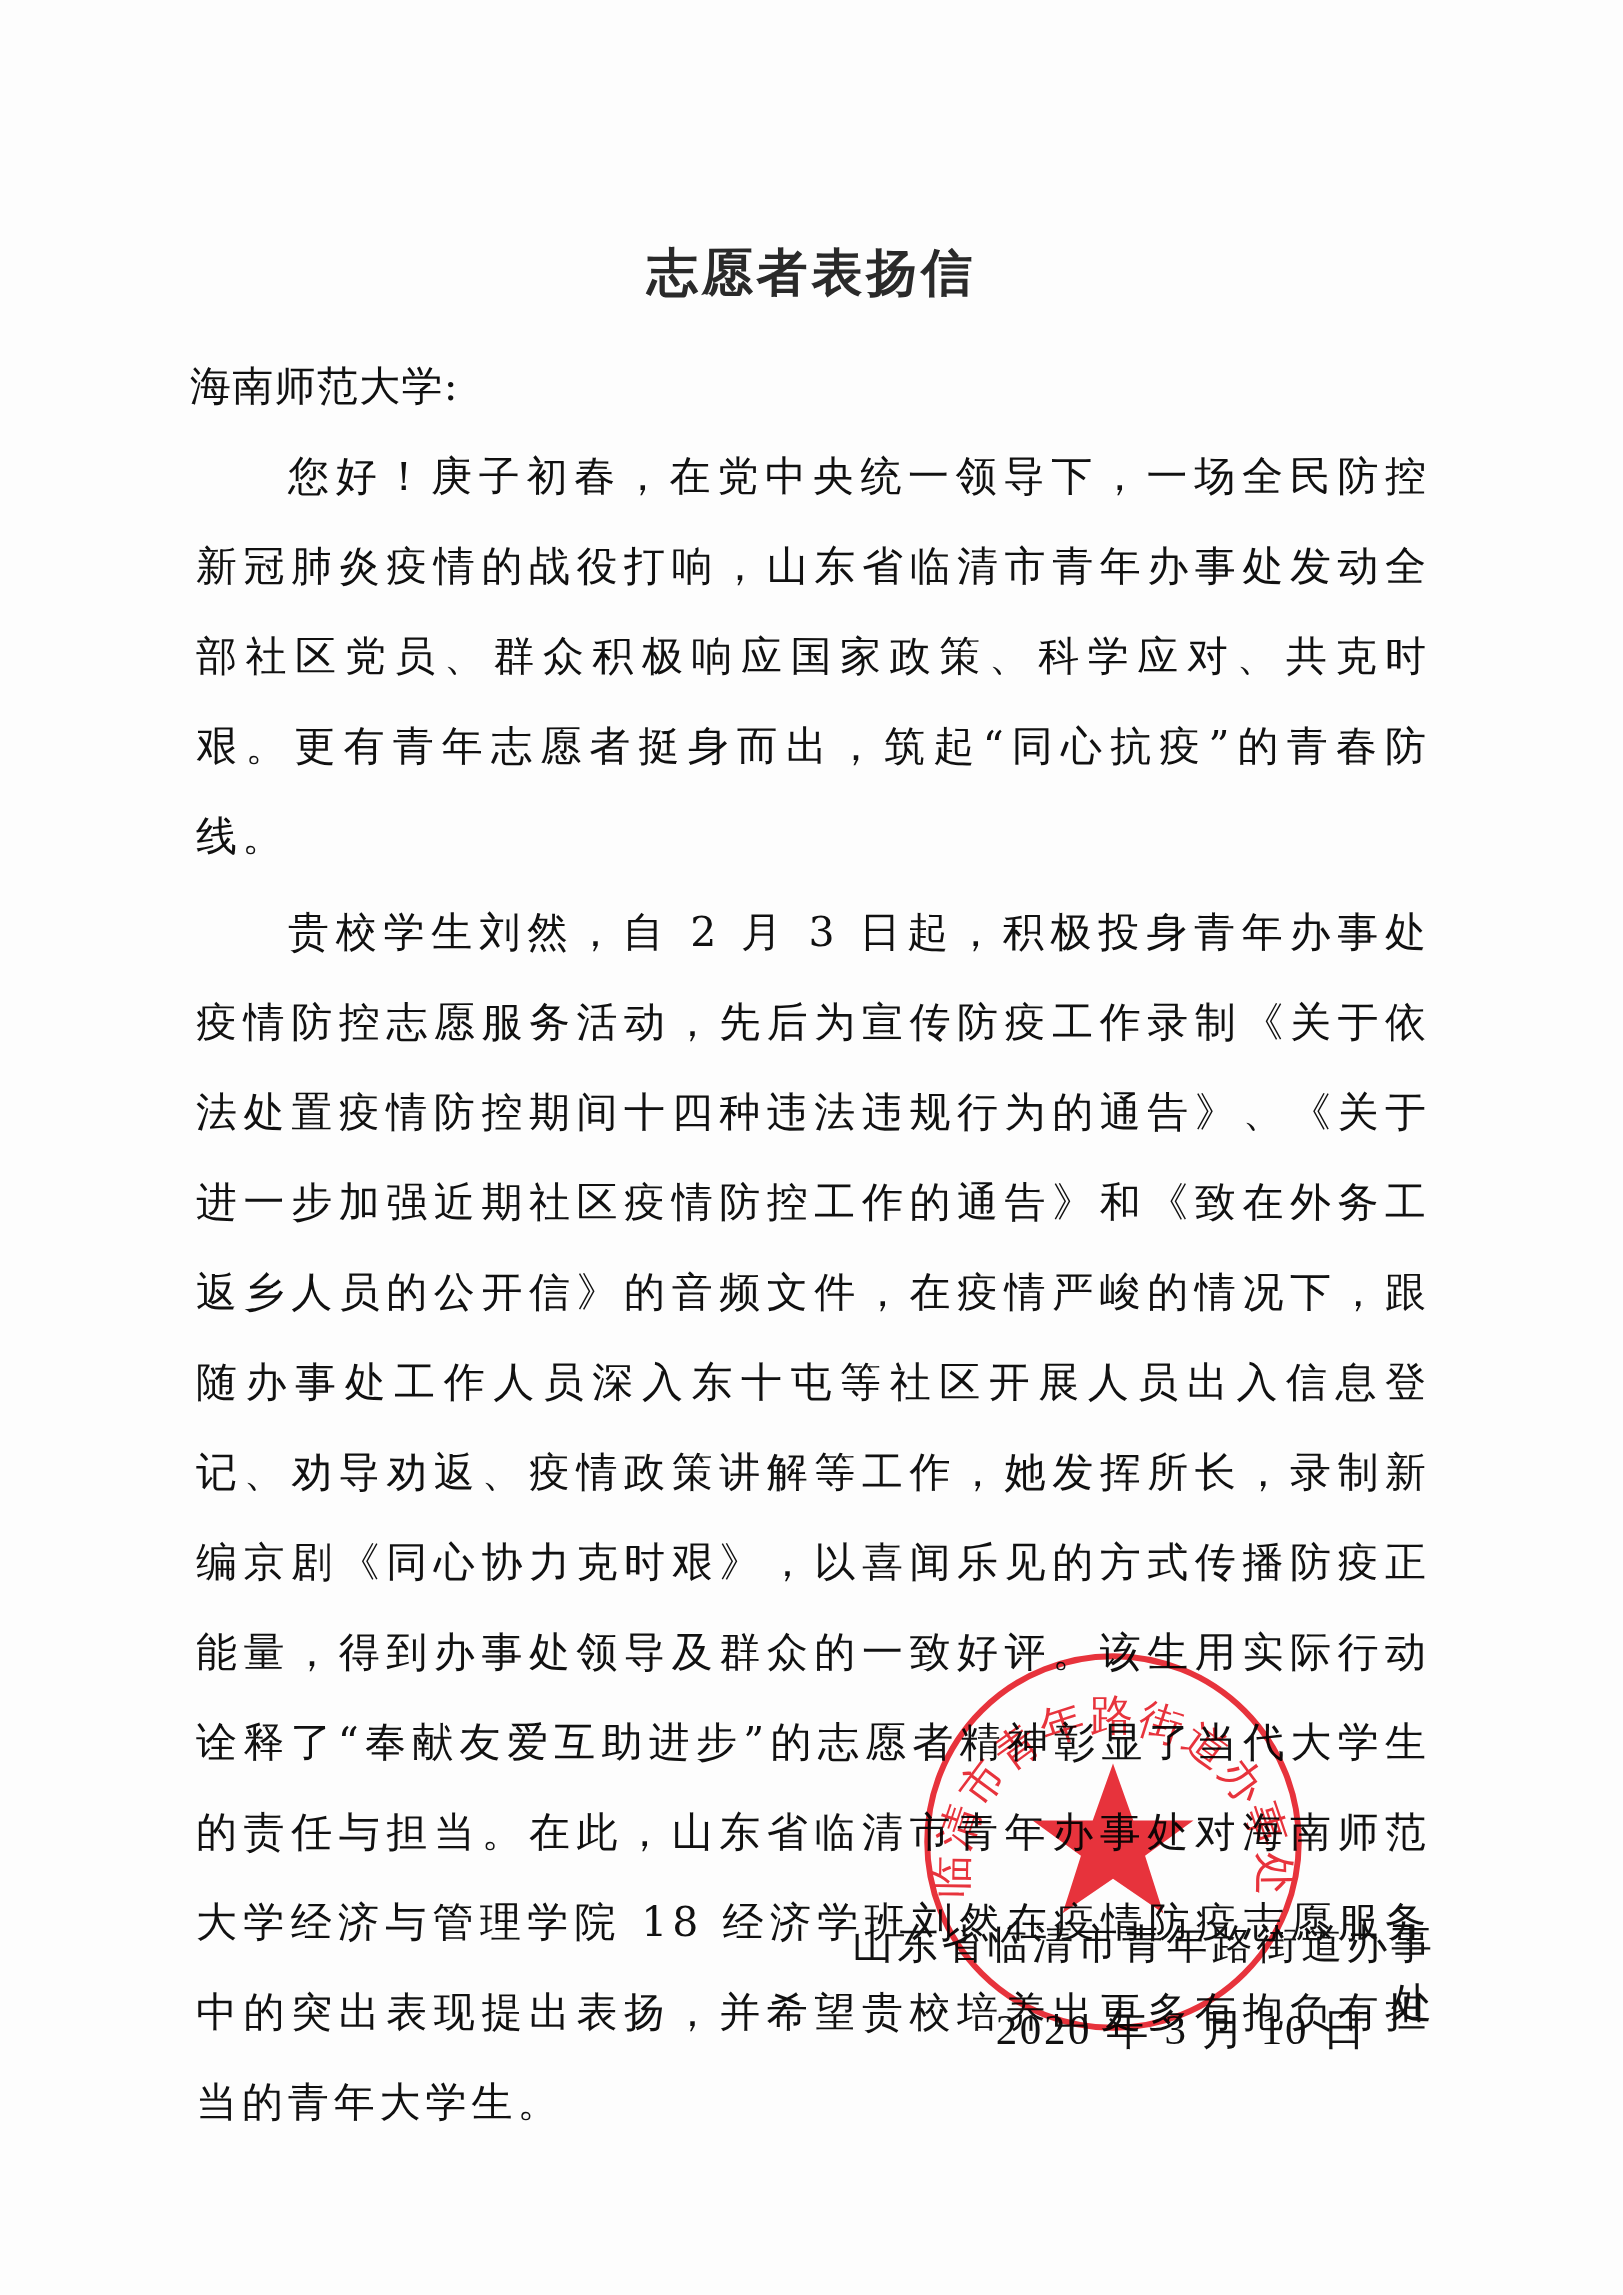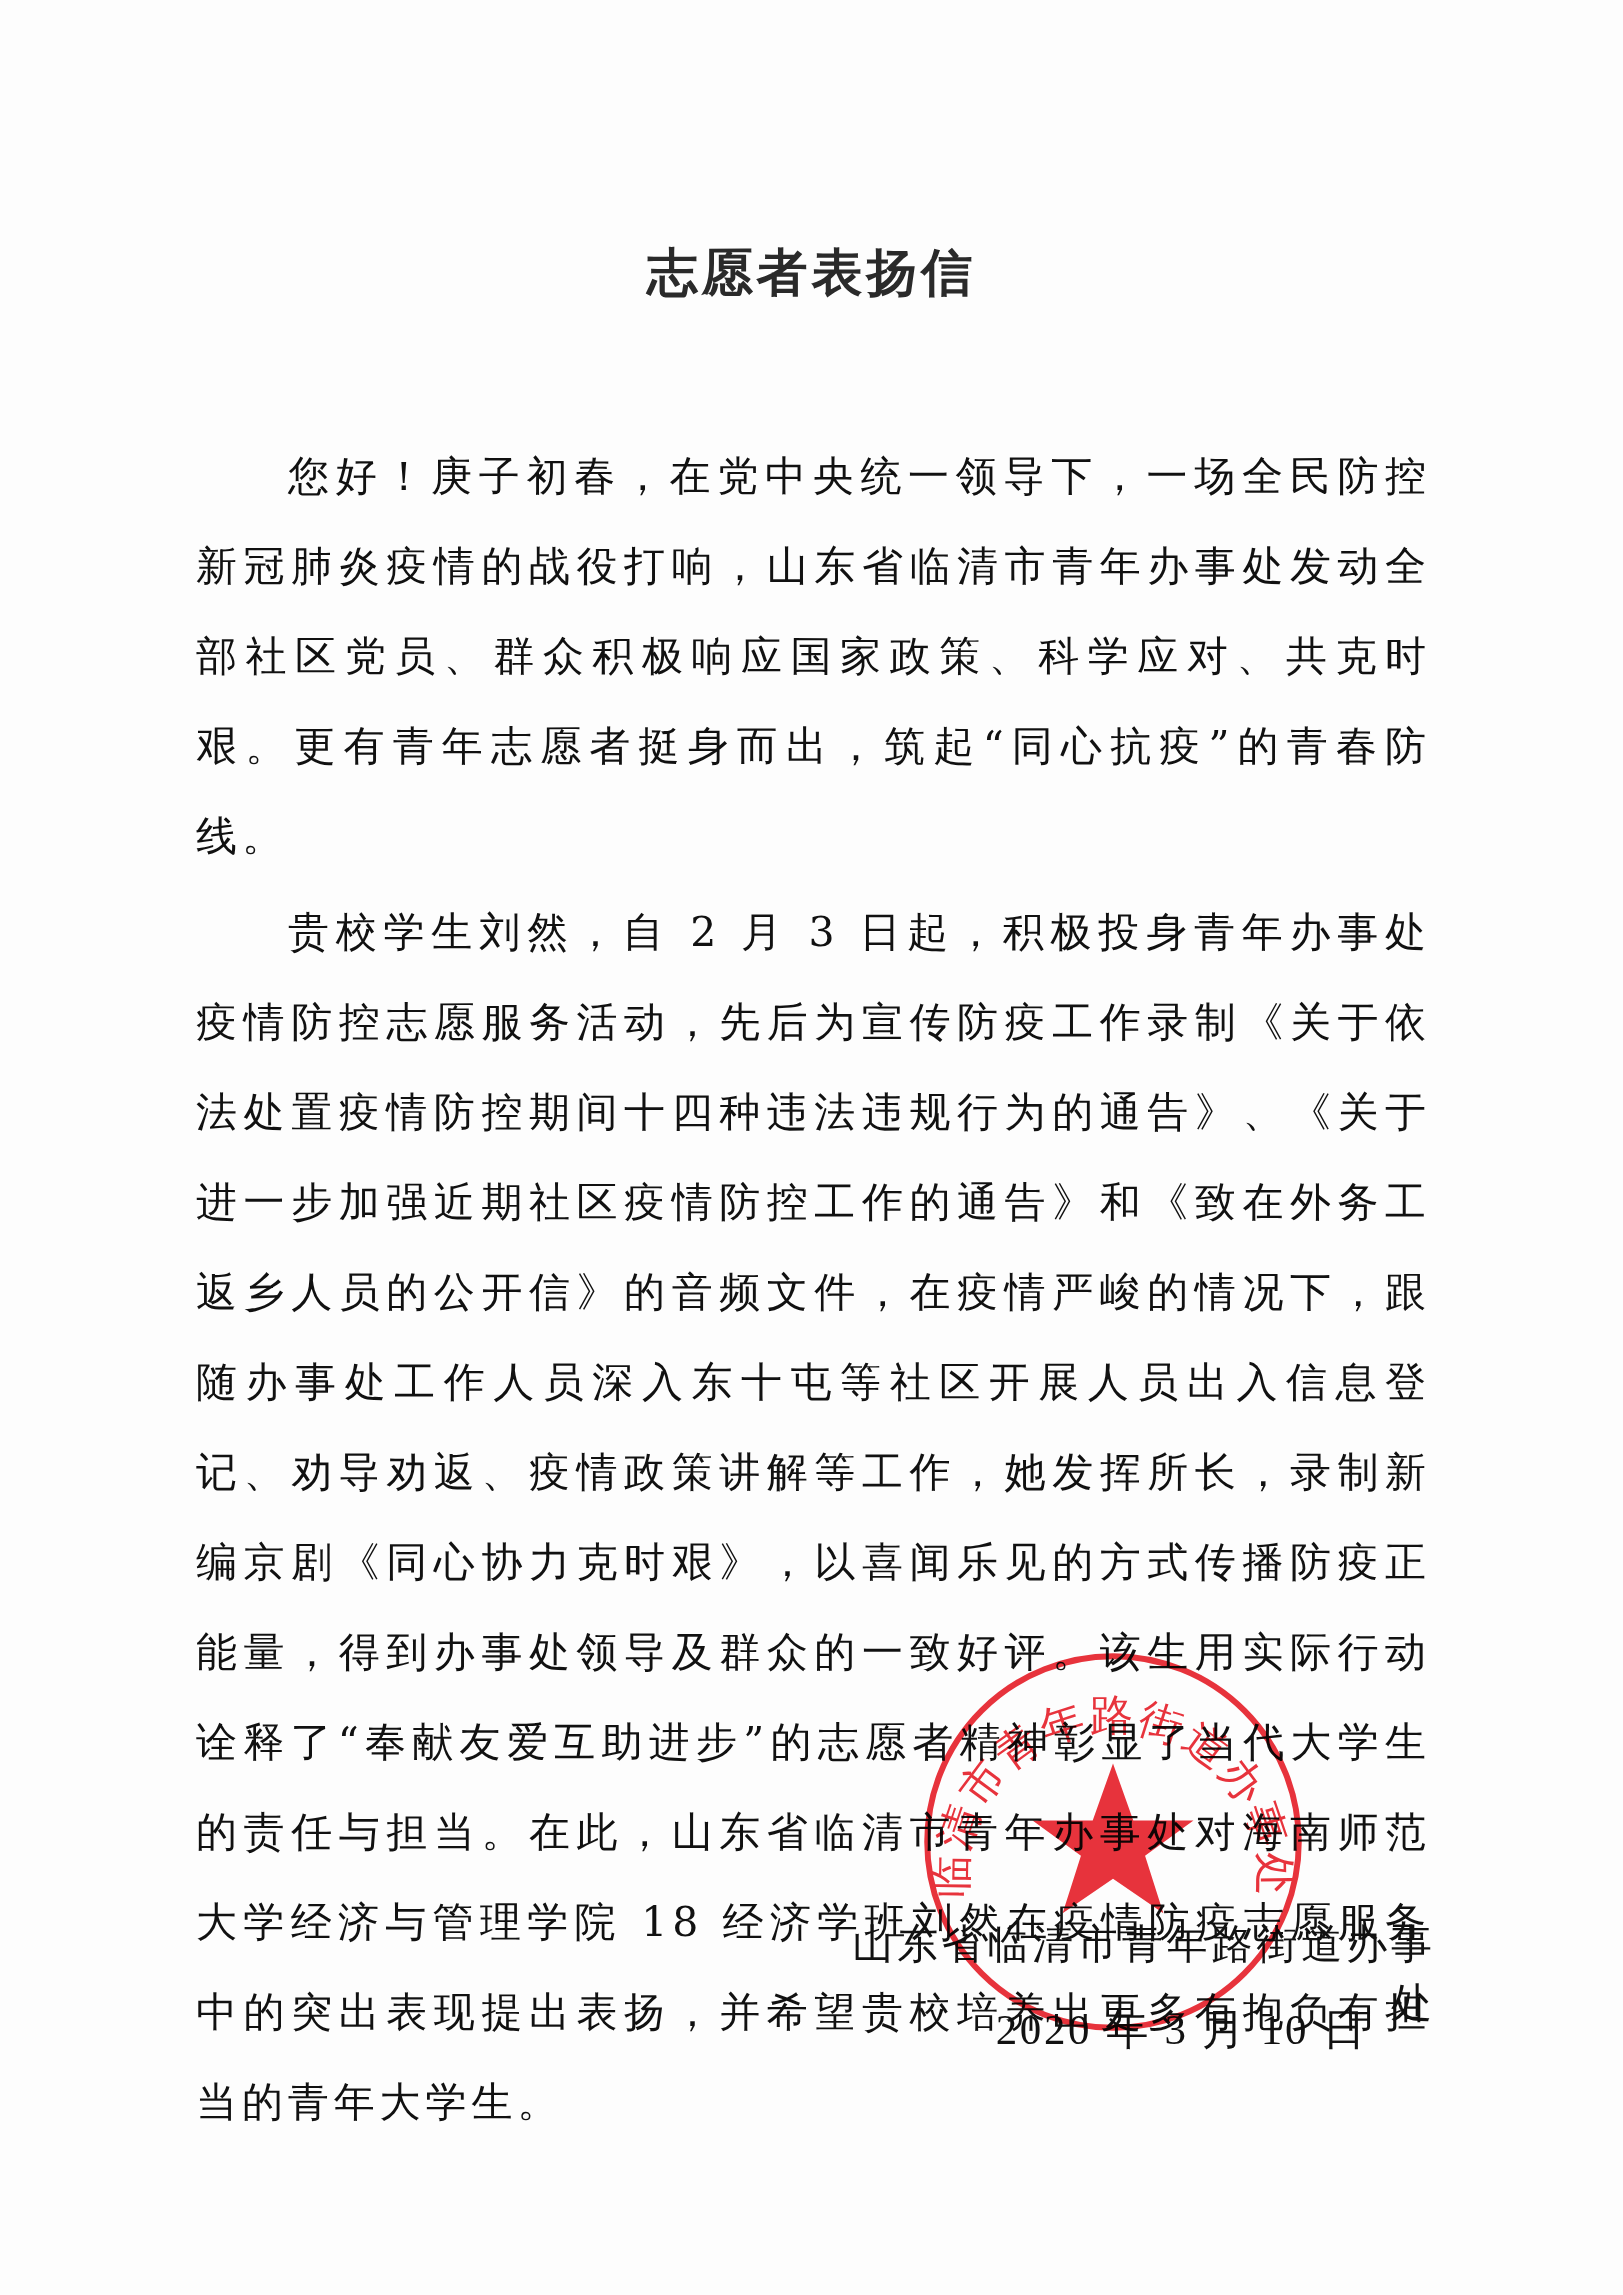--- a/index.html
+++ b/index.html
@@ -38,20 +38,21 @@
     position:absolute; left:920px; top:1649px; width:386px; height:386px;
     pointer-events:none; mix-blend-mode:multiply; opacity:0.92;
   }
 </style>
 </head>
 <body>
 
 <div class="page">
   <div class="title">志愿者表扬信</div>
 
+  <div class="salutation">海南师范大学:</div>
 
   <div class="body-text">
     <p>您好！庚子初春，在党中央统一领导下，一场全民防控新冠肺炎疫情的战役打响，山东省临清市青年办事处发动全部社区党员、群众积极响应国家政策、科学应对、共克时艰。更有青年志愿者挺身而出，筑起“同心抗疫”的青春防线。</p>
     <p>贵校学生刘然，自 2 月 3 日起，积极投身青年办事处疫情防控志愿服务活动，先后为宣传防疫工作录制《关于依法处置疫情防控期间十四种违法违规行为的通告》、《关于进一步加强近期社区疫情防控工作的通告》和《致在外务工返乡人员的公开信》的音频文件，在疫情严峻的情况下，跟随办事处工作人员深入东十屯等社区开展人员出入信息登记、劝导劝返、疫情政策讲解等工作，她发挥所长，录制新编京剧《同心协力克时艰》，以喜闻乐见的方式传播防疫正能量，得到办事处领导及群众的一致好评。该生用实际行动诠释了“奉献友爱互助进步”的志愿者精神彰显了当代大学生的责任与担当。在此，山东省临清市青年办事处对海南师范大学经济与管理学院 18 经济学班刘然在疫情防疫志愿服务中的突出表现提出表扬，并希望贵校培养出更多有抱负有担当的青年大学生。</p>
   </div>
 
   <div class="sign-org">山东省临清市青年路街道办事处</div>
   <div class="sign-date">2020 年 3 月 10 日</div>
 
   <svg class="seal" viewBox="0 0 590 590">

